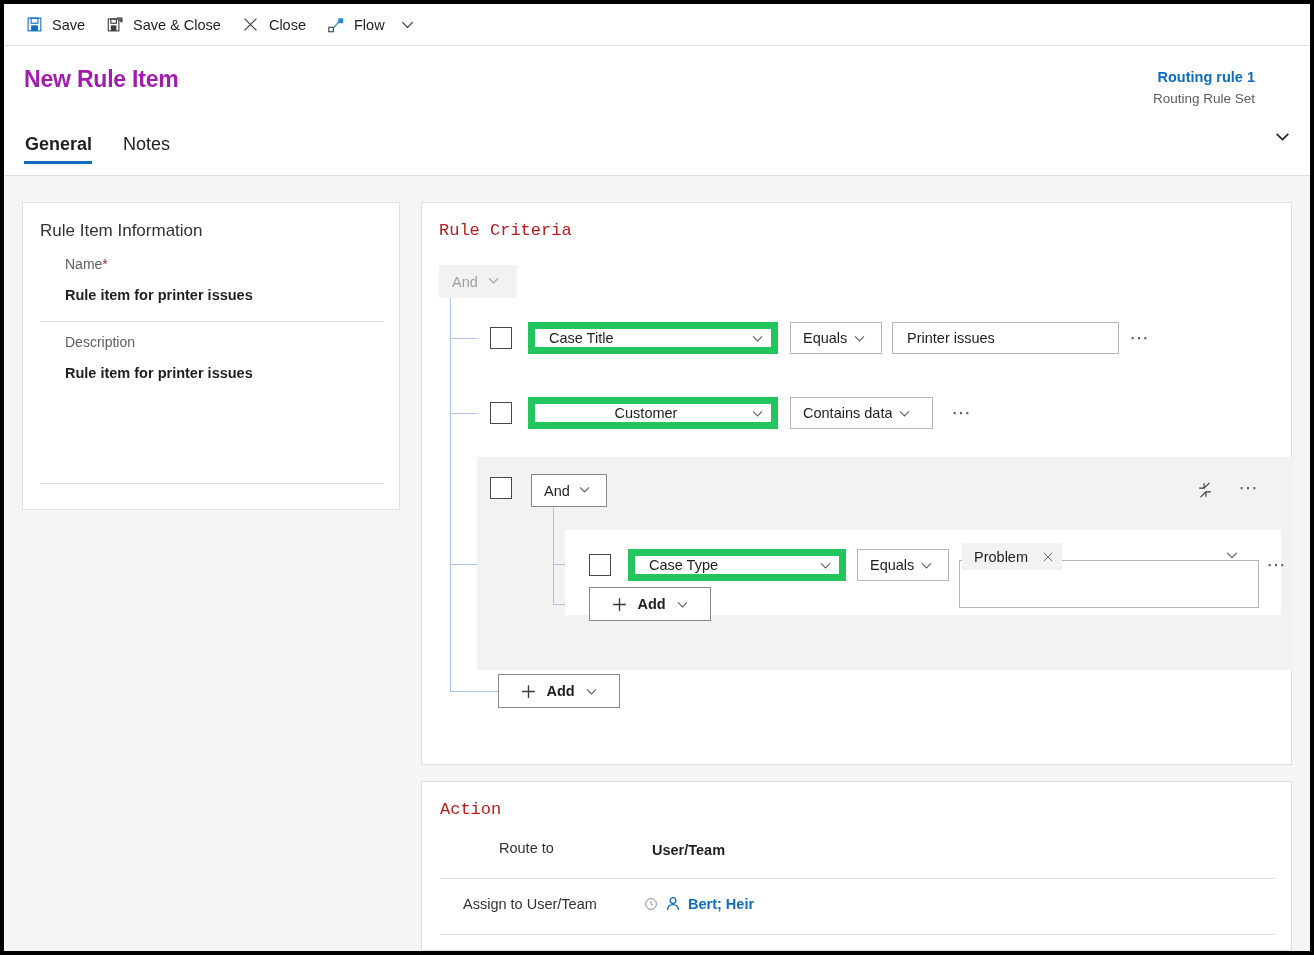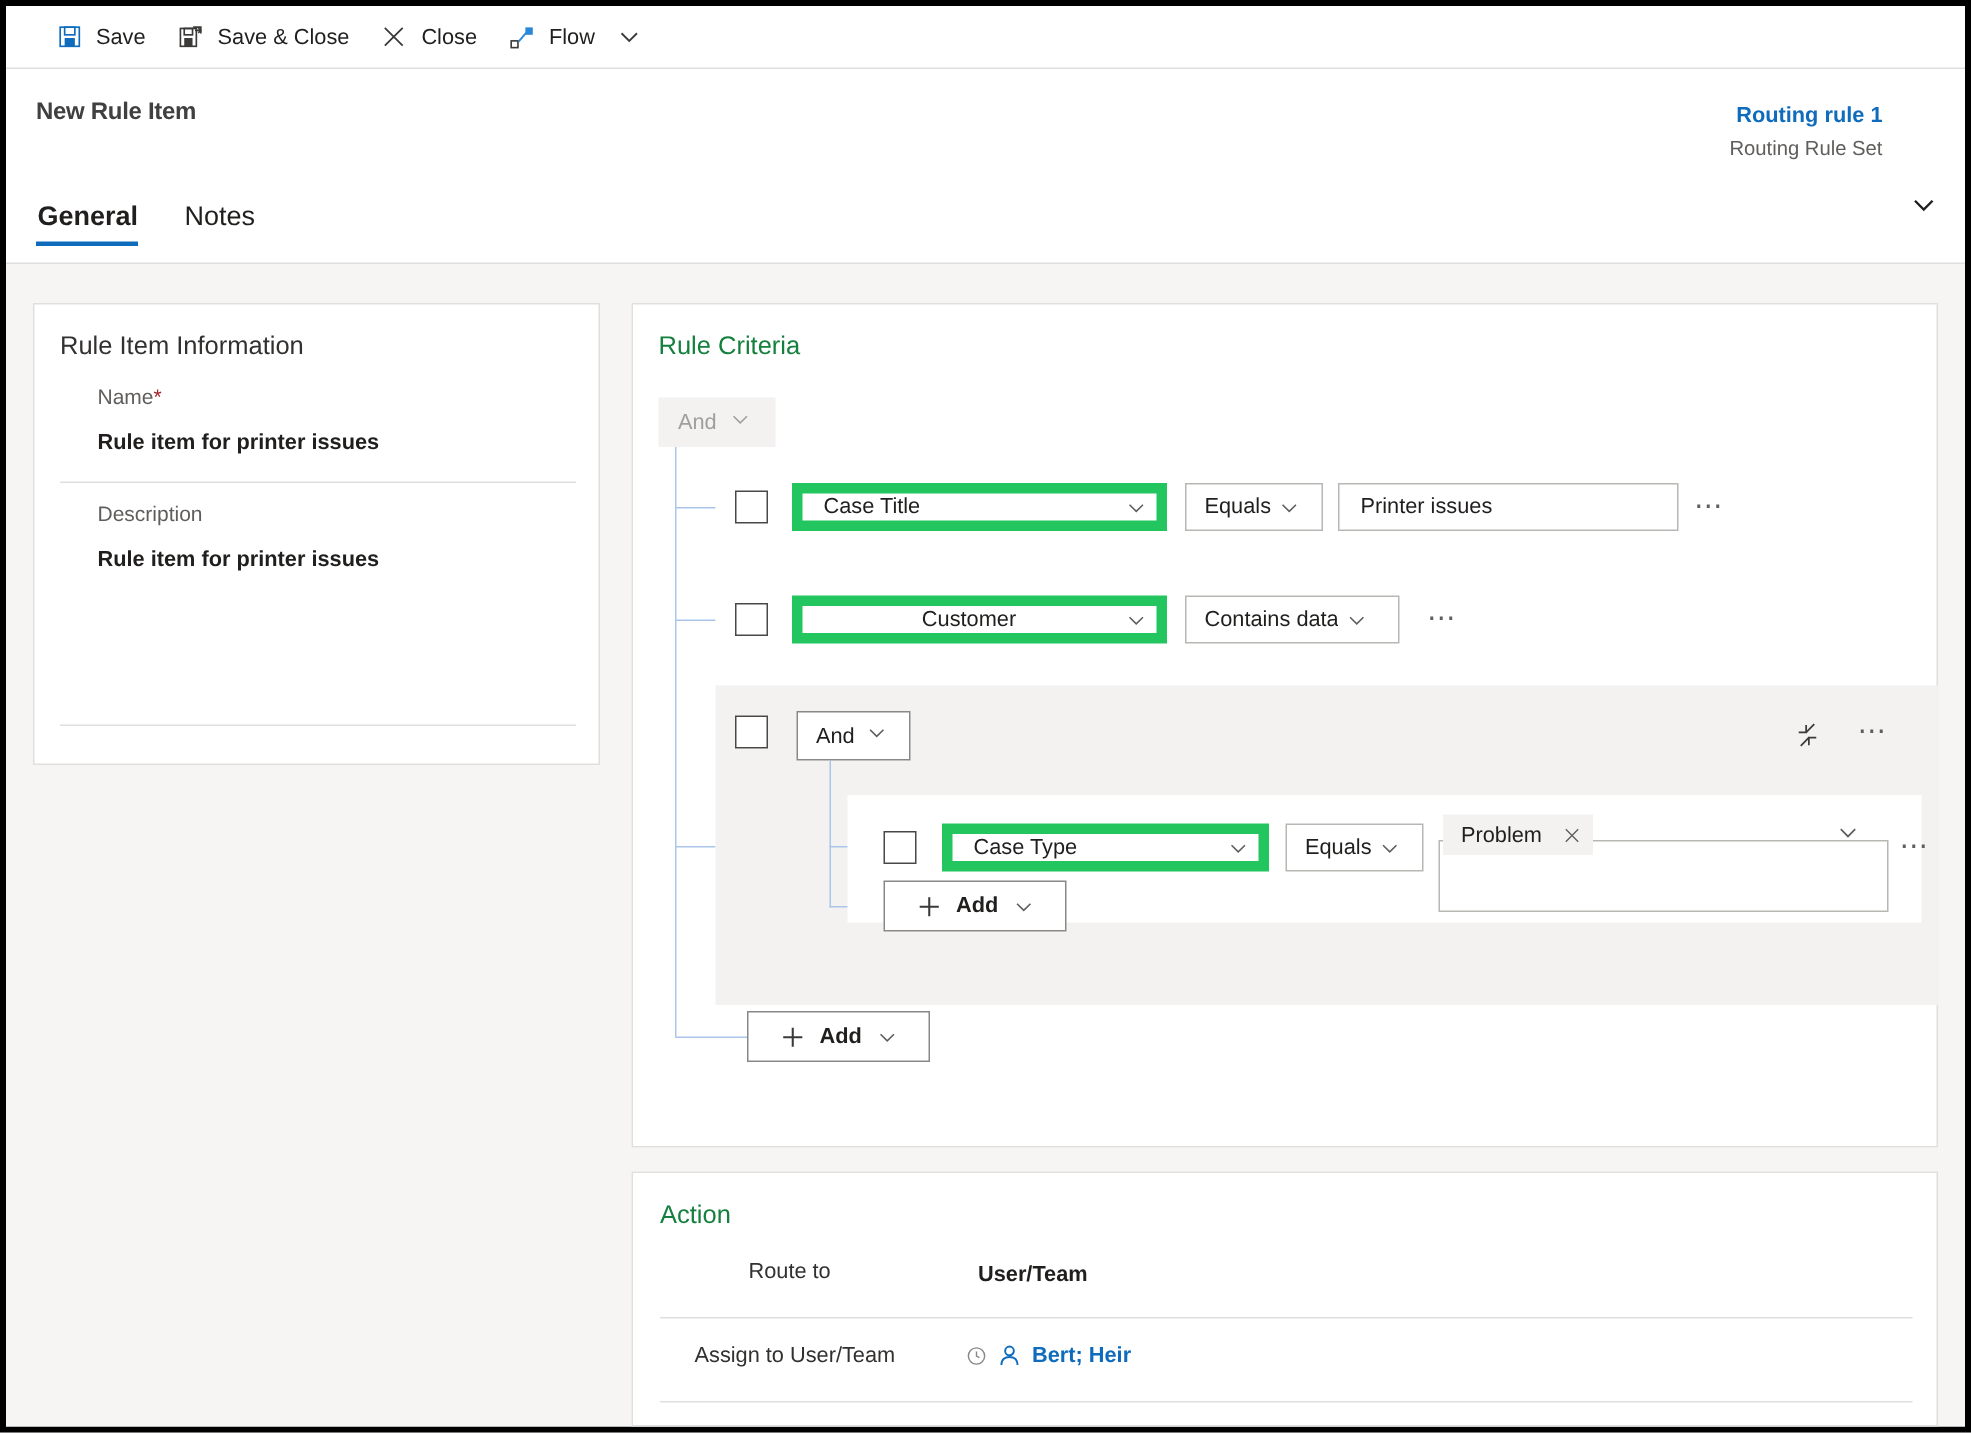--- a/index.html
+++ b/index.html
@@ -19,21 +19,21 @@
     overflow: hidden;
   }
 
   
   #commandbar {
     position: absolute; left: 0; top: 0;
     width: 1306px; height: 42px;
     background: #ffffff;
     border-bottom: 1px solid #e1dfdd;
     display: flex; align-items: center;
-    padding-left: 22px;
+    padding-left: 10px;
   }
   .cmd-btn {
     display: flex; align-items: center; height: 40px;
     padding: 0 10px; cursor: pointer;
     color: #201f1e; font-size: 14.5px;
   }
   .cmd-ico { width: 20px; height: 20px; margin-right: 8px;
              display: flex; align-items: center; justify-content: center; }
   .cmd-label { white-space: nowrap; }
   .cmd-caret { display: flex; align-items: center; justify-content: center;
@@ -41,21 +41,21 @@
 
   
   #header {
     position: absolute; left: 0; top: 42px;
     width: 1306px; height: 130px;
     background: #ffffff;
     border-bottom: 1px solid #e1dfdd;
   }
   #page-title {
     position: absolute; left: 20px; top: 20px;
-    font-size: 16px; font-weight: 600; color: #404040;
+    font-size: 23px; font-weight: 600; color: #a21caf;
     letter-spacing: -0.2px;
   }
   #ctx-block {
     position: absolute; right: 55px; top: 22px;
     text-align: right;
   }
   #ctx-primary {
     font-size: 14.5px; font-weight: 700; color: #0f6cbd;
     cursor: pointer; line-height: 19px;
   }
@@ -107,21 +107,21 @@
     position: absolute; height: 1px; background: #e1dfdd;
   }
 
   
   #criteria-card {
     position: absolute; left: 417px; top: 13px;
     width: 871px; height: 563px;
     background: #ffffff; border: 1px solid #e1dfdd;
   }
   .card-title {
-    position: absolute; font-size: 17px; color: #15803d;
+    position: absolute; font-size: 17px; color: #b91c1c; font-family: Liberation Mono, monospace;
   }
 
   
   #root-op {
     position: absolute; left: 17px; top: 62px;
     width: 78px; height: 33px;
     background: #f3f2f1; border: none;
     display: flex; align-items: center;
     padding-left: 13px; color: #a19f9d; font-size: 14.5px;
     cursor: default;

